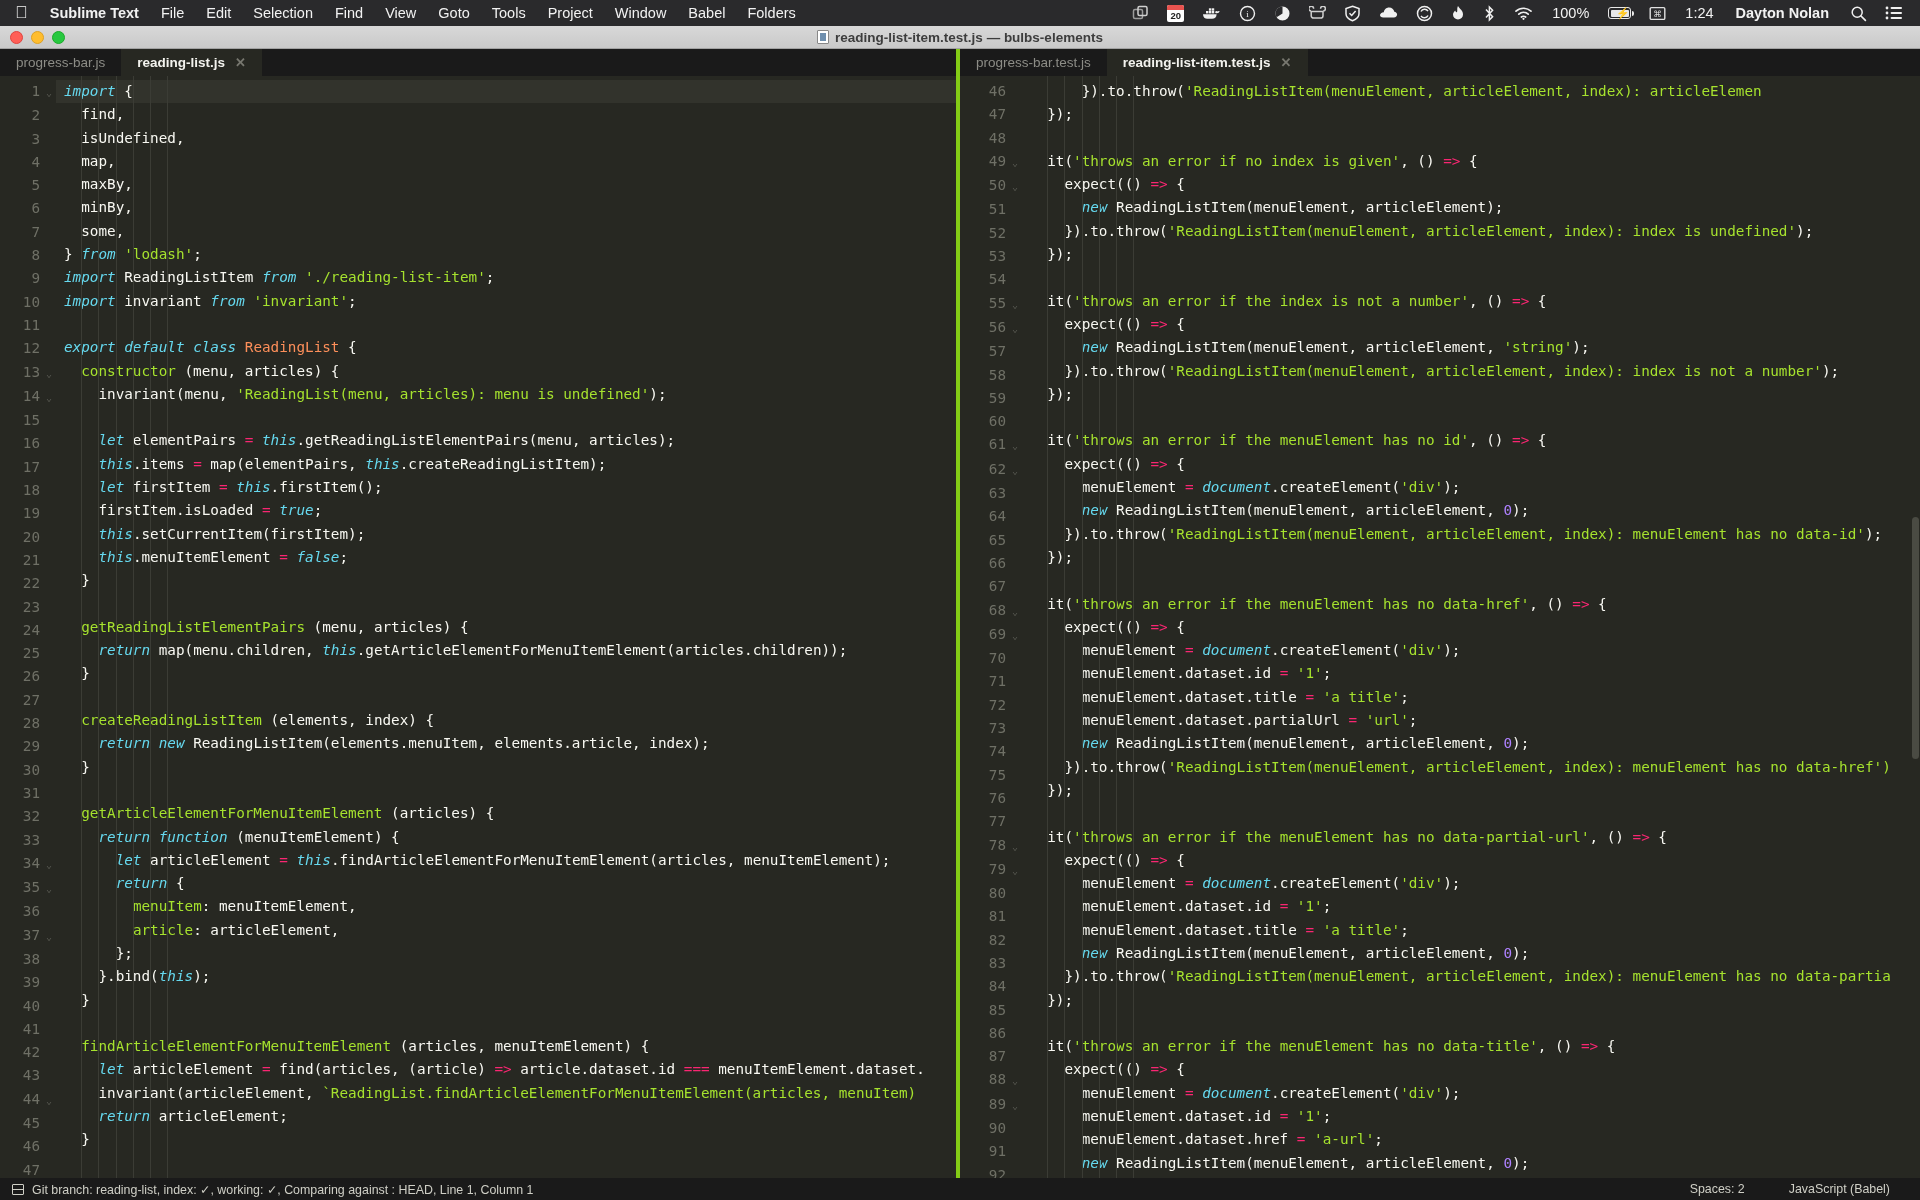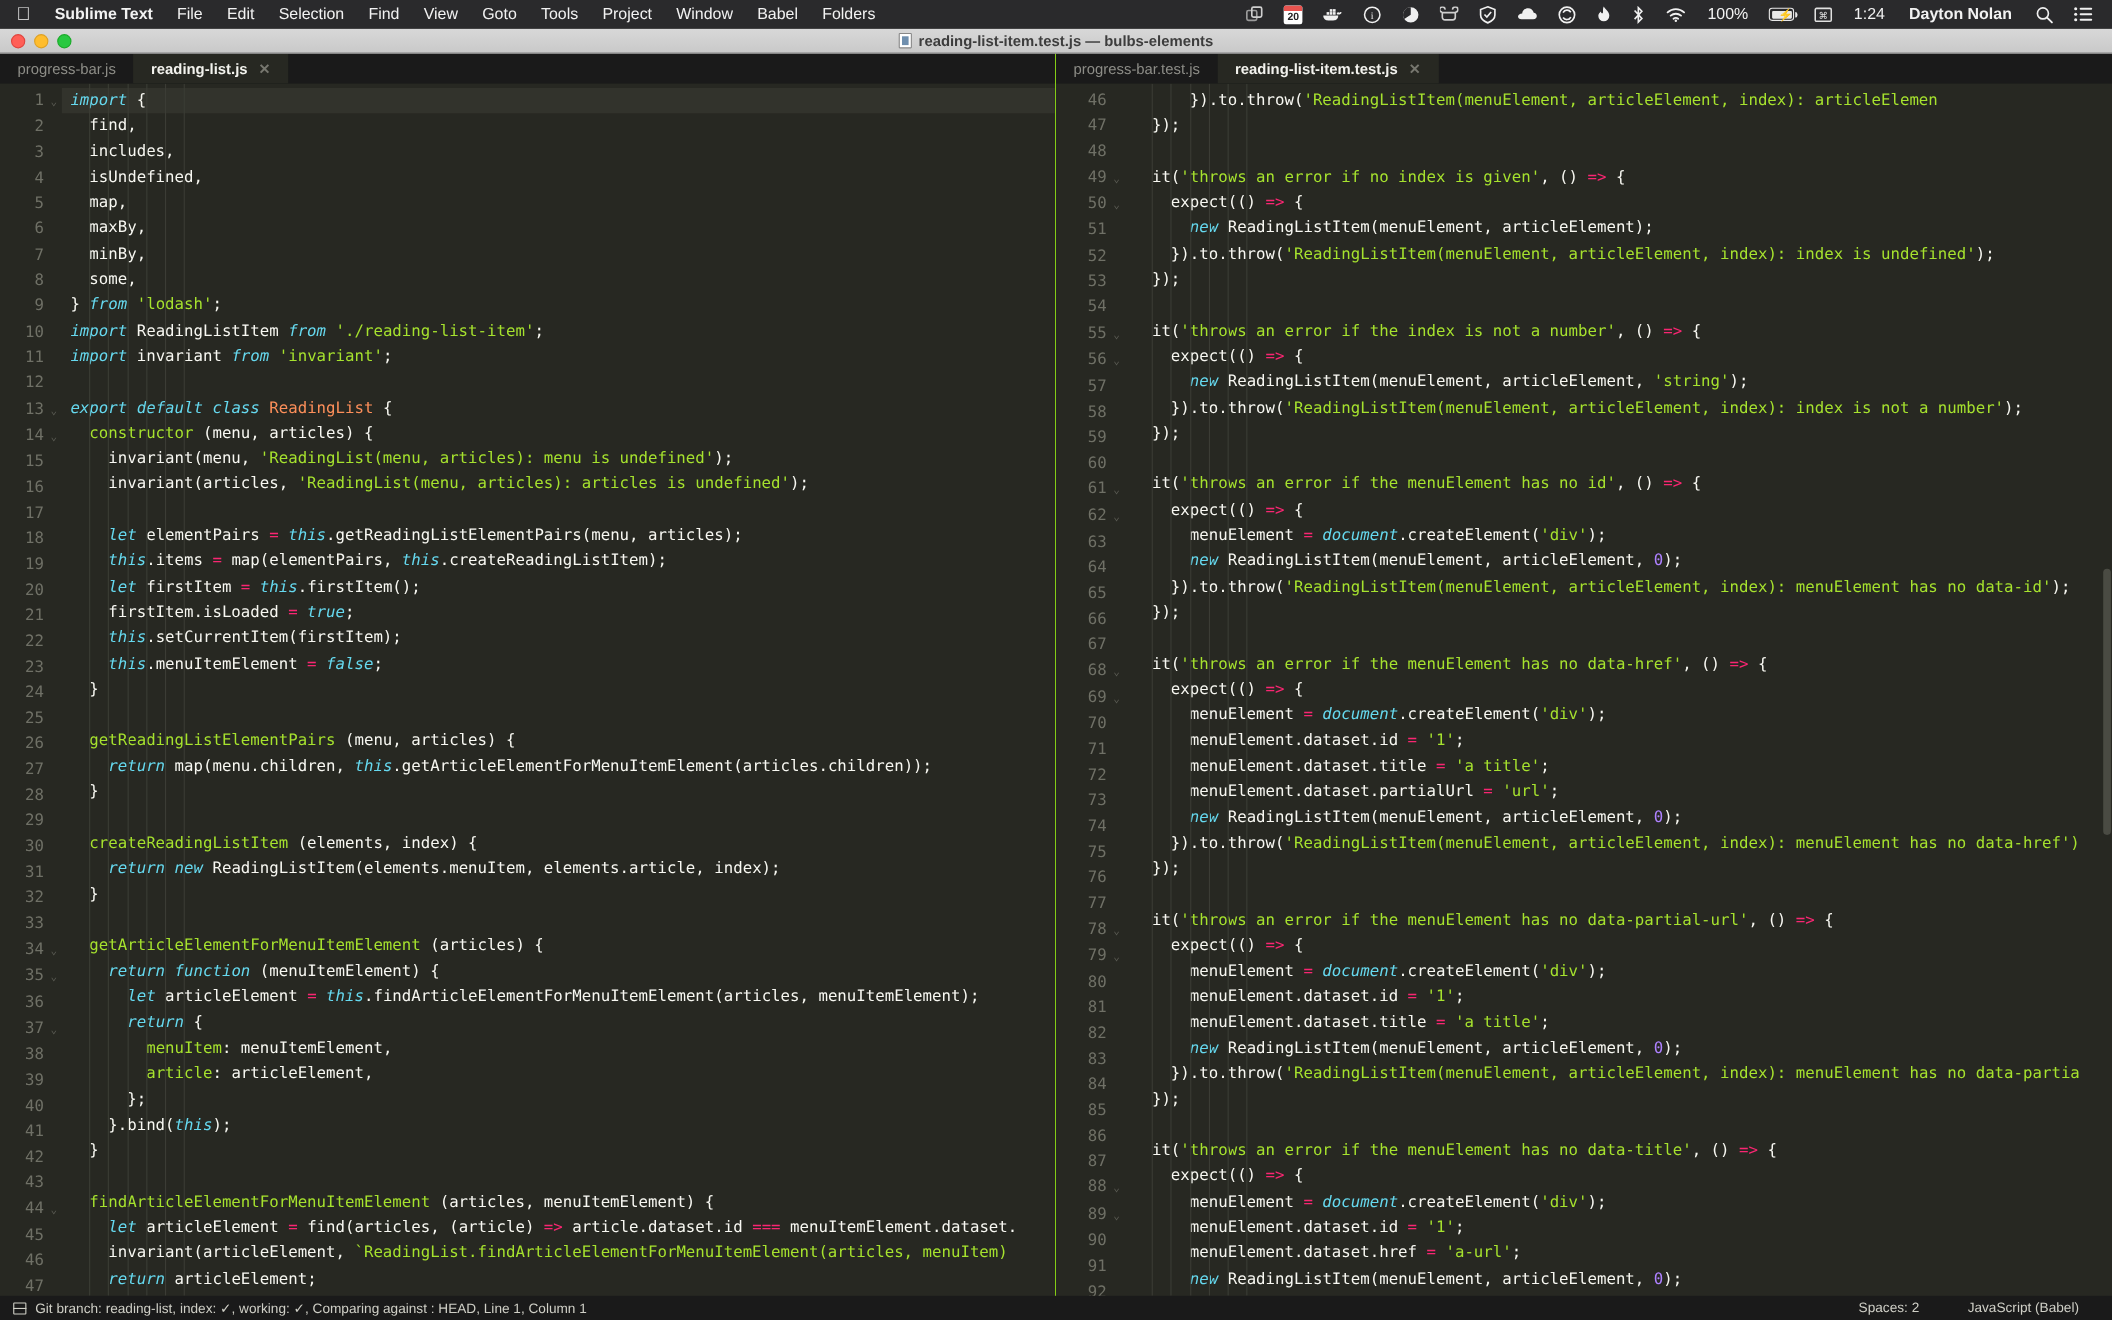--- a/index.html
+++ b/index.html
@@ -67,21 +67,21 @@
   }
   .doc-ic:after{
     content:""; position:absolute; left:2px; top:2px; width:6px;height:8px;
     background:#6f8fae;
   }
 
   
   #app{ width:100%; height:calc(1200px - 26px - 23px); display:flex; flex-direction:column; background:#1e1e1e;}
   #panes{ flex:1; display:flex; min-height:0; }
   .pane{ display:flex; flex-direction:column; min-width:0; position:relative; }
-  #pane-left{ width:960px; border-right:1px solid #84cc16; }
+  #pane-left{ width:960px; border-right:4px solid #84cc16; }
   #pane-right{ flex:1; }
 
   
   .tabbar{
     height:27px; background:#1a1a1a; display:flex; align-items:flex-end;
     flex-shrink:0; overflow:hidden;
   }
   .tab{
     height:27px; display:flex; align-items:center; gap:10px;
     padding:0 16px; font-size:13.5px; color:#8d8d87;
@@ -356,34 +356,32 @@
             <div class="ln">42<span class="fold"></span></div>
             <div class="ln">43<span class="fold"></span></div>
             <div class="ln">44<span class="fold">⌄</span></div>
             <div class="ln">45<span class="fold"></span></div>
             <div class="ln">46<span class="fold"></span></div>
             <div class="ln">47<span class="fold"></span></div>
           </div>
         <div class="codearea" id="code-left">
             <div class="cline hl"><span class="k">import</span><span class="p"> {</span></div>
             <div class="cline"><span class="t">  find,</span></div>
-            <div class="cline"><span class="t">  includes,</span></div>
             <div class="cline"><span class="t">  isUndefined,</span></div>
             <div class="cline"><span class="t">  map,</span></div>
             <div class="cline"><span class="t">  maxBy,</span></div>
             <div class="cline"><span class="t">  minBy,</span></div>
             <div class="cline"><span class="t">  some,</span></div>
             <div class="cline"><span class="p">} </span><span class="k">from</span><span class="t"> </span><span class="s">'lodash'</span><span class="p">;</span></div>
             <div class="cline"><span class="k">import</span><span class="t"> ReadingListItem </span><span class="k">from</span><span class="t"> </span><span class="s">'./reading-list-item'</span><span class="p">;</span></div>
             <div class="cline"><span class="k">import</span><span class="t"> invariant </span><span class="k">from</span><span class="t"> </span><span class="s">'invariant'</span><span class="p">;</span></div>
             <div class="cline">&nbsp;</div>
             <div class="cline"><span class="k">export</span><span class="t"> </span><span class="k">default</span><span class="t"> </span><span class="k">class</span><span class="t"> </span><span class="cls">ReadingList</span><span class="p"> {</span></div>
             <div class="cline"><span class="t">  </span><span class="fn">constructor</span><span class="p"> (menu, articles) {</span></div>
             <div class="cline"><span class="t">    invariant(menu, </span><span class="s">'ReadingList(menu, articles): menu is undefined'</span><span class="p">);</span></div>
-            <div class="cline"><span class="t">    invariant(articles, </span><span class="s">'ReadingList(menu, articles): articles is undefined'</span><span class="p">);</span></div>
             <div class="cline">&nbsp;</div>
             <div class="cline"><span class="t">    </span><span class="k">let</span><span class="t"> elementPairs </span><span class="op">=</span><span class="t"> </span><span class="k">this</span><span class="t">.getReadingListElementPairs(menu, articles);</span></div>
             <div class="cline"><span class="t">    </span><span class="k">this</span><span class="t">.items </span><span class="op">=</span><span class="t"> map(elementPairs, </span><span class="k">this</span><span class="t">.createReadingListItem);</span></div>
             <div class="cline"><span class="t">    </span><span class="k">let</span><span class="t"> firstItem </span><span class="op">=</span><span class="t"> </span><span class="k">this</span><span class="t">.firstItem();</span></div>
             <div class="cline"><span class="t">    firstItem.isLoaded </span><span class="op">=</span><span class="t"> </span><span class="cst">true</span><span class="p">;</span></div>
             <div class="cline"><span class="t">    </span><span class="k">this</span><span class="t">.setCurrentItem(firstItem);</span></div>
             <div class="cline"><span class="t">    </span><span class="k">this</span><span class="t">.menuItemElement </span><span class="op">=</span><span class="t"> </span><span class="cst">false</span><span class="p">;</span></div>
             <div class="cline"><span class="p">  }</span></div>
             <div class="cline">&nbsp;</div>
             <div class="cline"><span class="t">  </span><span class="fn">getReadingListElementPairs</span><span class="p"> (menu, articles) {</span></div>

